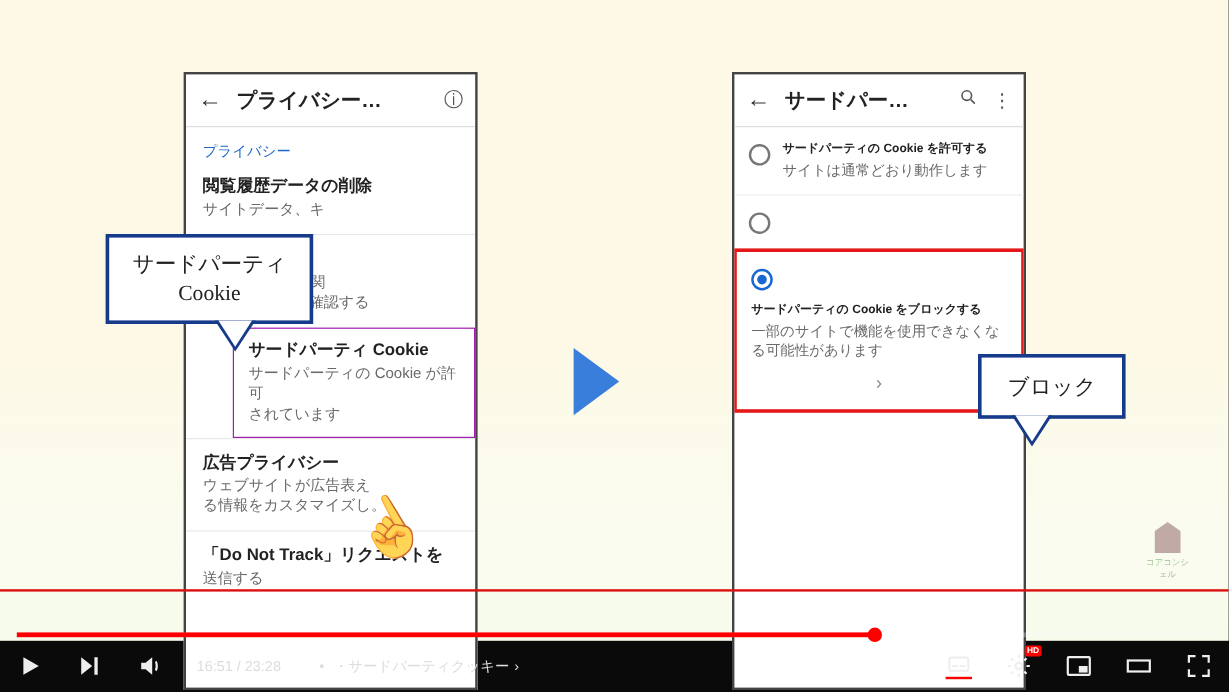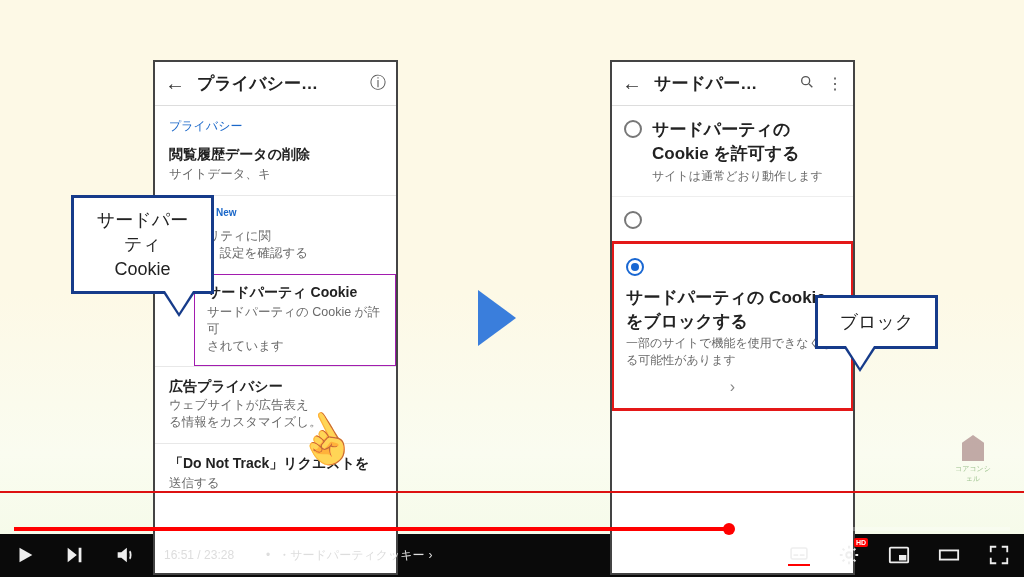--- a/index.html
+++ b/index.html
@@ -86,21 +86,21 @@
   .radio.checked { border-color: #1967d2; }
   .radio.checked::after {
     content: "";
     position: absolute;
     left: 3px; top: 3px;
     width: 8px; height: 8px;
     background: #1967d2;
     border-radius: 50%;
   }
   .radio-text { flex: 1; }
-  .radio-title { font-size: 17px; font-weight: 600; color: #222; line-height: 1.4; }
+  .radio-title { font-size: 10px; font-weight: 600; color: #222; line-height: 1.4; }
   .radio-sub { font-size: 12px; color: #6a6a6a; margin-top: 2px; line-height: 1.35; }
   .chevron { color: #888; align-self: center; font-size: 16px; }
   .highlight-red-block {
     border: 3px solid #e41818;
     margin: 0 -1px;
   }
 
   
   .callout {
     position: absolute;
@@ -124,21 +124,21 @@
   }
   .callout::before {
     content: "";
     position: absolute;
     width: 0; height: 0;
     border-left: 17px solid transparent;
     border-right: 17px solid transparent;
     border-top: 26px solid #163b8a;
     bottom: -26px;
   }
-  .callout.c1 { left: 71px; top: 195px; width: 143px; }
+  .callout.c1 { left: 88px; top: 195px; width: 173px; font-family: Liberation Serif, serif; }
   .callout.c1::before { left: 88px; }
   .callout.c1::after  { left: 91px; }
   .callout.c2 { left: 815px; top: 295px; width: 123px; padding: 12px 14px; }
   .callout.c2::before { left: 25px; }
   .callout.c2::after  { left: 28px; }
 
   
   .big-arrow {
     position: absolute;
     left: 478px;

